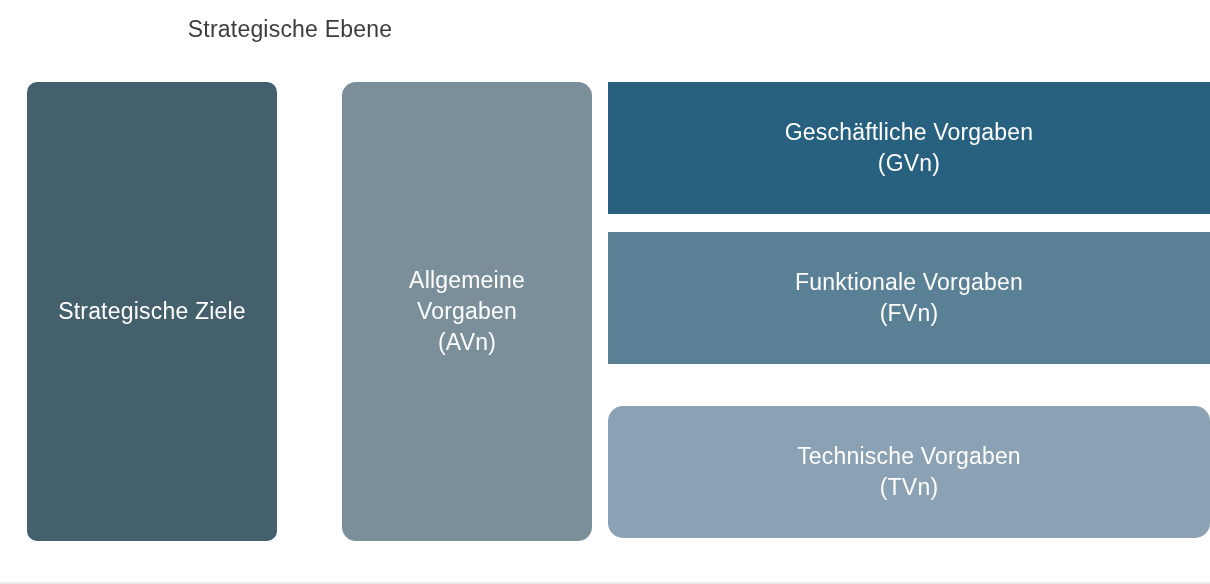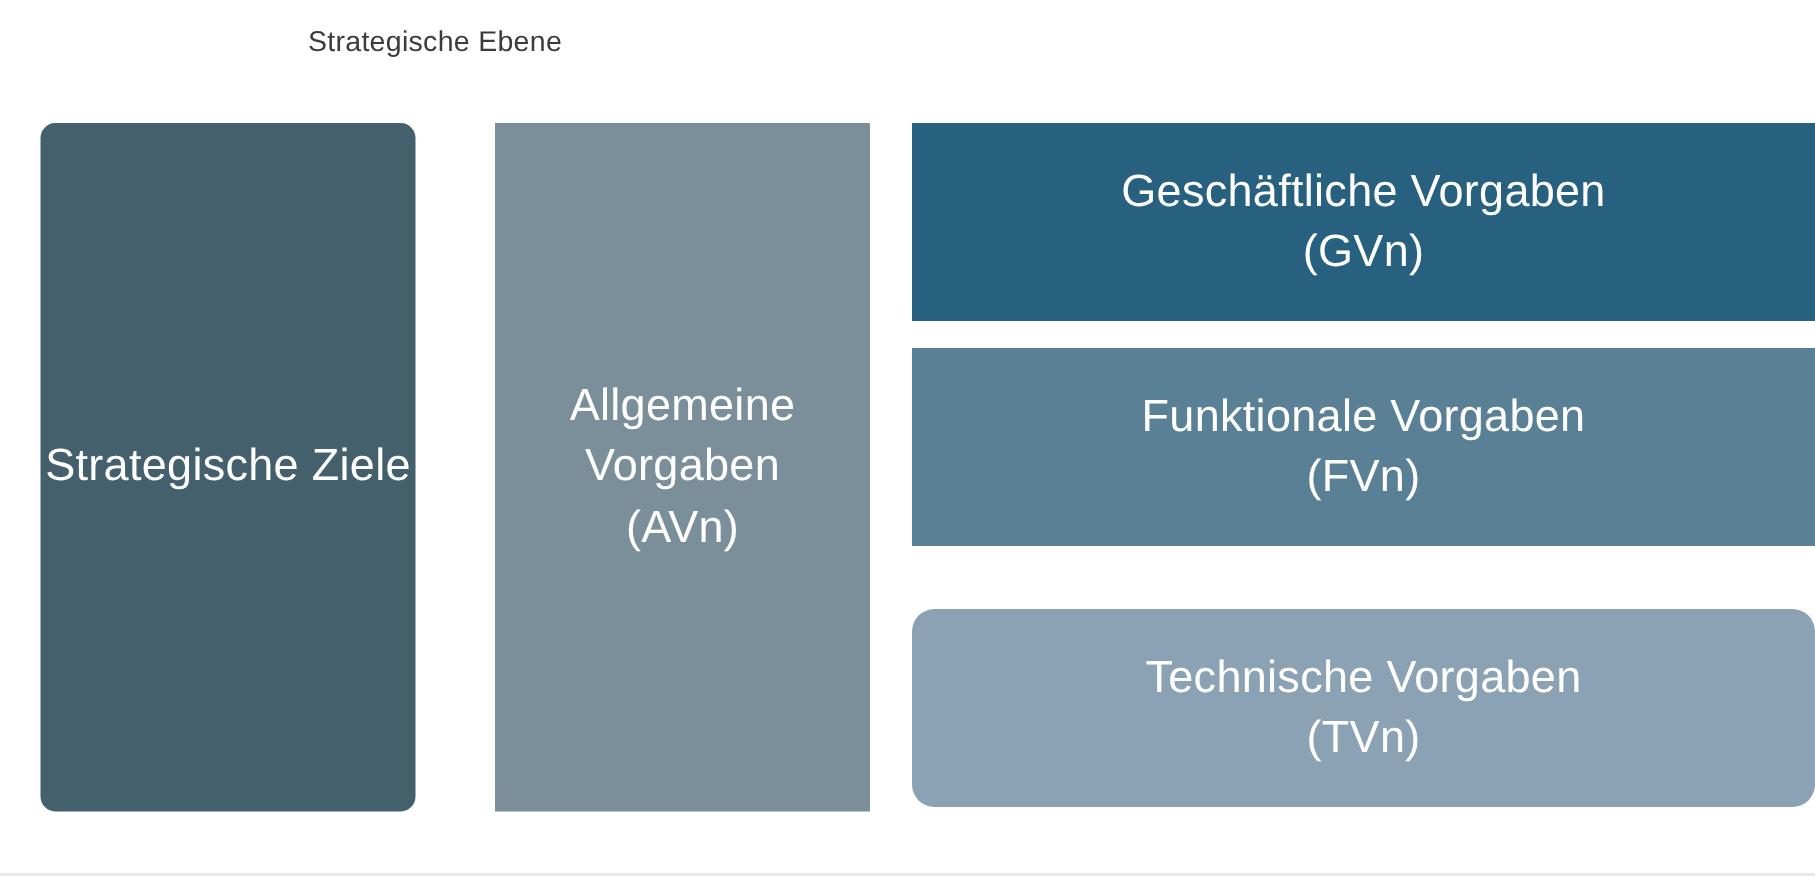--- a/index.html
+++ b/index.html
@@ -14,42 +14,42 @@
     height: 584px;
     background: #ffffff;
     overflow: hidden;
   }
   .col-header {
     position: absolute;
     top: 14px;
     height: 30px;
     line-height: 30px;
     text-align: center;
-    font-size: 19px;
+    font-size: 23px;
     color: #3c3c3c;
     letter-spacing: 0.2px;
   }
   .col-header.strategic { left: 0; width: 580px; }
   .col-header.operative { left: 608px; width: 602px; }
 
   .box {
     position: absolute;
     display: flex;
     align-items: center;
     justify-content: center;
     text-align: center;
     color: #ffffff;
-    font-size: 30px;
+    font-size: 23px;
     line-height: 1.35;
     white-space: pre-line;
     letter-spacing: 0.2px;
   }
   .box.tall { top: 82px; height: 459px; width: 250px; }
   .box.strategic-goals { left: 27px; }
-  .box.general { left: 330px; }
+  .box.general { left: 342px; border-radius: 14px; }
 
   .box.wide { left: 608px; width: 602px; height: 132px; }
   .box.business   { top: 82px; }
   .box.functional { top: 232px; }
   .box.technical  { top: 406px; border-radius: 15px; }
 
   .bottom-rule {
     position: absolute;
     left: 0;
     bottom: 0;

